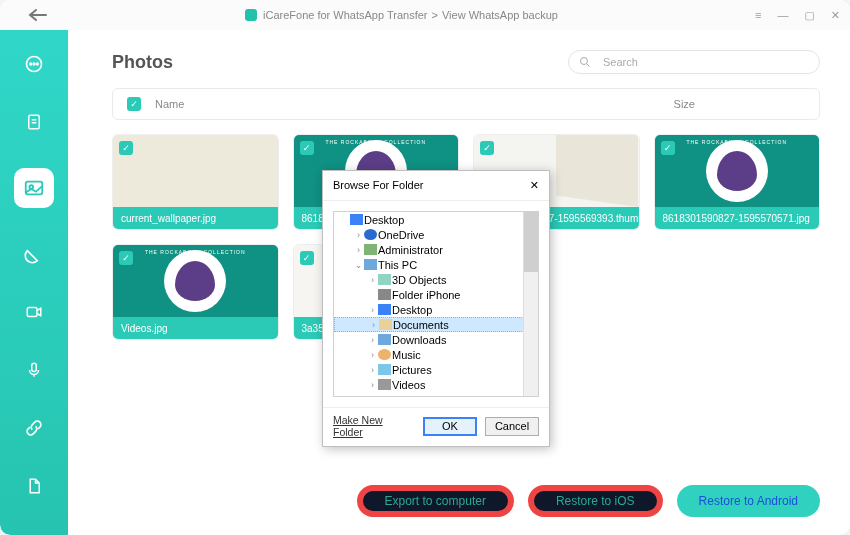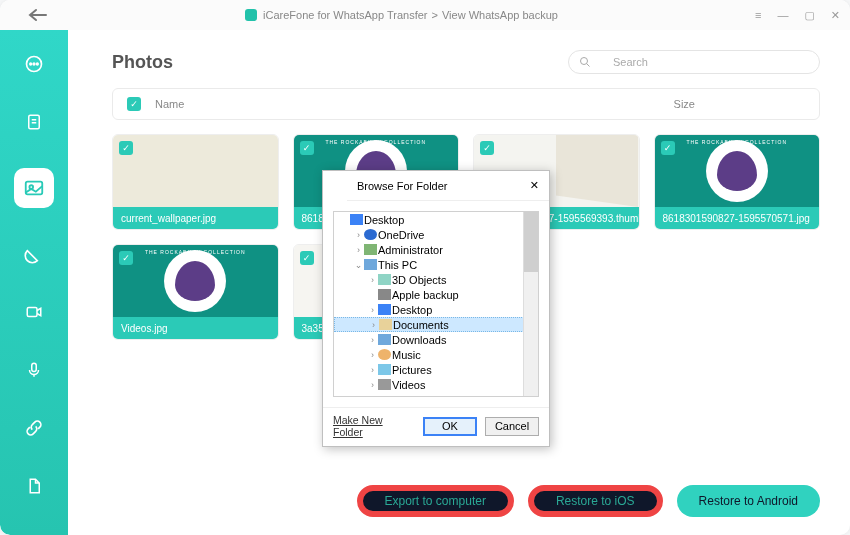--- a/index.html
+++ b/index.html
@@ -11,43 +11,43 @@
 .tbcenter .logo { width:12px; height:12px; background:#22c2aa; border-radius:3px; display:inline-block; margin-right:2px; }
 .winbtns { display:flex; gap:16px; color:#999; font-size:11px; }
 .winbtns span { cursor:pointer; }
 .body { display:flex; height:505px; }
 .sidebar { width:68px; background:linear-gradient(180deg,#30d7c8 0%,#26c4b0 100%); display:flex; flex-direction:column; align-items:center; padding-top:22px; gap:34px; border-radius:0 0 0 10px; }
 .sicon { width:24px; height:24px; display:flex; align-items:center; justify-content:center; color:#fff; cursor:pointer; }
 .sicon.active { background:#fff; color:#29cab7; width:40px; height:40px; border-radius:10px; }
 .main { flex:1; padding:20px 30px 18px 24px; position:relative;margin-left:20px; }
 .mhead { display:flex; align-items:center; justify-content:space-between; margin-bottom:14px; }
 .mtitle { font-size:18px; font-weight:600; color:#555; }
-.search { width:252px; height:24px; border:1px solid #e4e4e4; border-radius:12px; display:flex; align-items:center; padding:0 10px; font-size:11px; color:#aaa; gap:22px; }
+.search { width:252px; height:24px; border:1px solid #e4e4e4; border-radius:12px; display:flex; align-items:center; padding:0 10px; font-size:11px; color:#aaa; gap:12px; }
 .tablehead { background:#fff; border:1px solid #eaeaea; border-radius:6px; height:32px; display:flex; align-items:center; padding:0 14px; font-size:11px; color:#888; margin-bottom:14px; }
 .chk { width:14px; height:14px; background:#2bcab7; border-radius:3px; display:inline-flex; align-items:center; justify-content:center; color:#fff; font-size:9px; margin-right:14px; }
 .sizecol { margin-left:auto; margin-right:110px; }
 .grid { display:grid; grid-template-columns:repeat(4,1fr); gap:14px; }
 .card { background:#fff; border:1px solid #eee; border-radius:6px; height:96px; display:flex; flex-direction:column; overflow:hidden; position:relative; }
 .cchk { position:absolute; top:6px; left:6px; width:14px; height:14px; background:#2bcab7; border-radius:3px; display:flex; align-items:center; justify-content:center; color:#fff; font-size:9px; z-index:2; }
 .cimg { flex:1; background:#f6f5f1; display:flex; align-items:center; justify-content:center; }
 .cimg.rock { background:#0f9183; }
 .rockbadge { width:62px; height:62px; background:#fff; border-radius:50%; display:flex; align-items:center; justify-content:center; position:relative; }
 .rockbadge::after { content:""; width:40px; height:40px; background:#5c3d87; border-radius:50% 50% 50% 50%/60% 60% 40% 40%; }
 .rocktxt { position:absolute; top:4px; font-size:5px; color:#fff; letter-spacing:1px; }
 .cimg.paper { background:#f4f4f0; position:relative; overflow:hidden; }
 .cimg.paper::after { content:""; position:absolute; right:0; top:0; width:50%; height:100%; background:#e9e5d9; transform:skewY(8deg); transform-origin:top right; }
 .cimg.beige { background:#edeadb; }
 .clabel { height:22px; background:#2bcab7; color:#fff; font-size:10px; display:flex; align-items:center; padding:0 8px; white-space:nowrap; overflow:hidden; }
 .footer { position:absolute; bottom:18px; right:30px; display:flex; gap:14px; }
 .fbtn { height:32px; padding:0 22px; border-radius:16px; font-size:12px; display:flex; align-items:center; cursor:pointer; }
 .fbtn.out { border:6px solid #ef4444; color:#2aa895; background:#0f172a; }
-.fbtn.fill { background:#30d2bf; color:#0f172a; }
+.fbtn.fill { background:#30d2bf; color:#1d4ed8; }
 
 .dialog { position:absolute; left:322px; top:170px; width:228px; background:#fff; border:1px solid #bfbfbf; box-shadow:2px 2px 10px rgba(0,0,0,.25); font-size:11px; z-index:50; }
-.dhead { padding:8px 10px; display:flex; justify-content:space-between; align-items:center; border-bottom:1px solid #eee;margin-left:24px; }
+.dhead { padding:8px 10px; display:flex; justify-content:space-between; border-bottom:1px solid #eee; }
 .dtree { margin:10px; border:1px solid #d0d0d0; height:186px; overflow:hidden; position:relative; }
 .dtree ul { list-style:none; }
 .dtree li { display:flex; align-items:center; height:15px; padding-left:4px; gap:1px; cursor:pointer; }
 .ic { width:13px; height:11px; display:inline-block; }
 .ic.desk { background:#3b82f6; } .ic.one { background:#2b6ad1; border-radius:50%; } .ic.user { background:#7fb574; } .ic.pc { background:#6fa8dc; } .ic.obj { background:#8fd4c5; } .ic.phone { background:#888; } .ic.doc { background:#e8d29a; } .ic.dl { background:#6fa8dc; } .ic.music { background:#eeb36b; border-radius:50%; } .ic.pic { background:#7cc7e8; } .ic.vid { background:#999; }
 .exp { width:9px; color:#888; font-size:9px; text-align:center; }
 .sel { background:#cde8ff; border:1px dotted #7ab8e6; }
 .dscroll { position:absolute; right:0; top:0; width:15px; height:100%; background:#f0f0f0; border-left:1px solid #ddd; }
 .dthumb { position:absolute; top:0; width:15px; height:60px; background:#cfcfcf; }
 .dfoot { padding:6px 10px 8px; display:flex; align-items:center; gap:8px; border-top:1px solid #eee; }
@@ -230,21 +230,21 @@
             <span>This PC</span>
           </li>
           <li style="padding-left: 34px;">
             <span class="exp">›</span>
             <span class="ic obj"></span>
             <span>3D Objects</span>
           </li>
           <li style="padding-left: 34px;">
             <span class="exp"></span>
             <span class="ic phone"></span>
-            <span>Apple backup</span>
+            <span>Folder iPhone</span>
           </li>
           <li style="padding-left: 34px;">
             <span class="exp">›</span>
             <span class="ic desk"></span>
             <span>Desktop</span>
           </li>
           <li class="sel" style="padding-left: 34px;">
             <span class="exp">›</span>
             <span class="ic doc"></span>
             <span>Documents</span>

